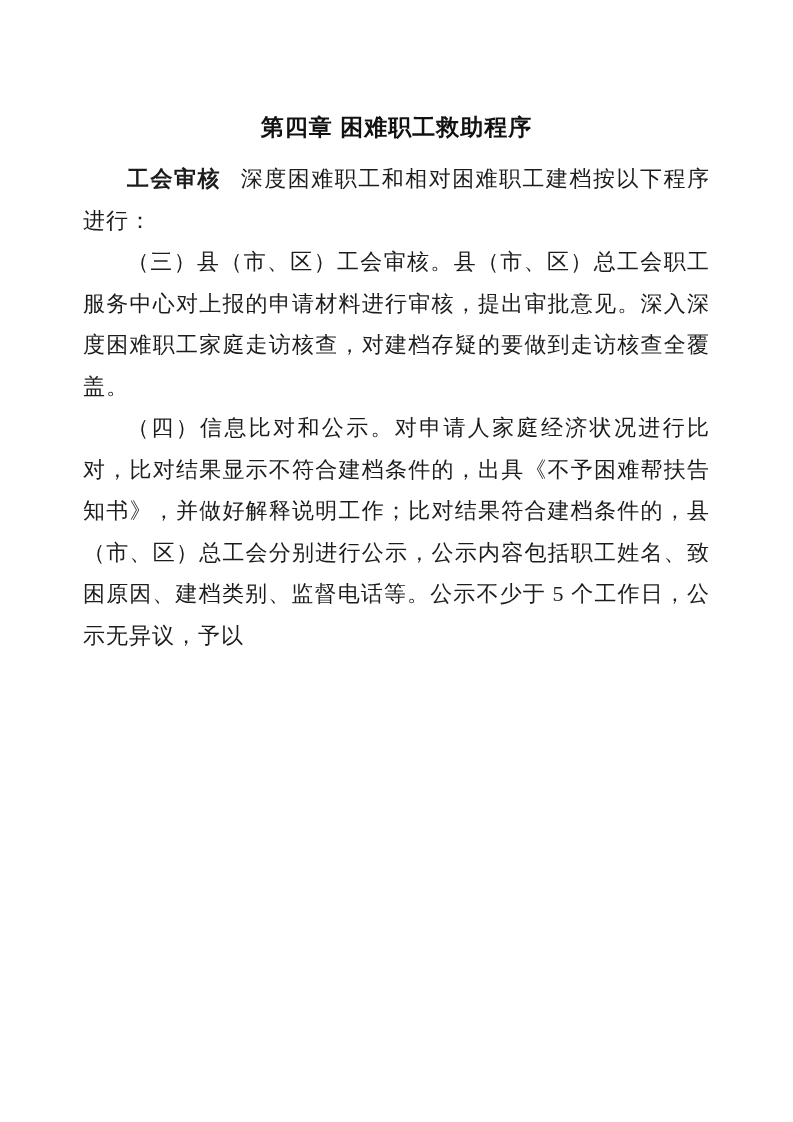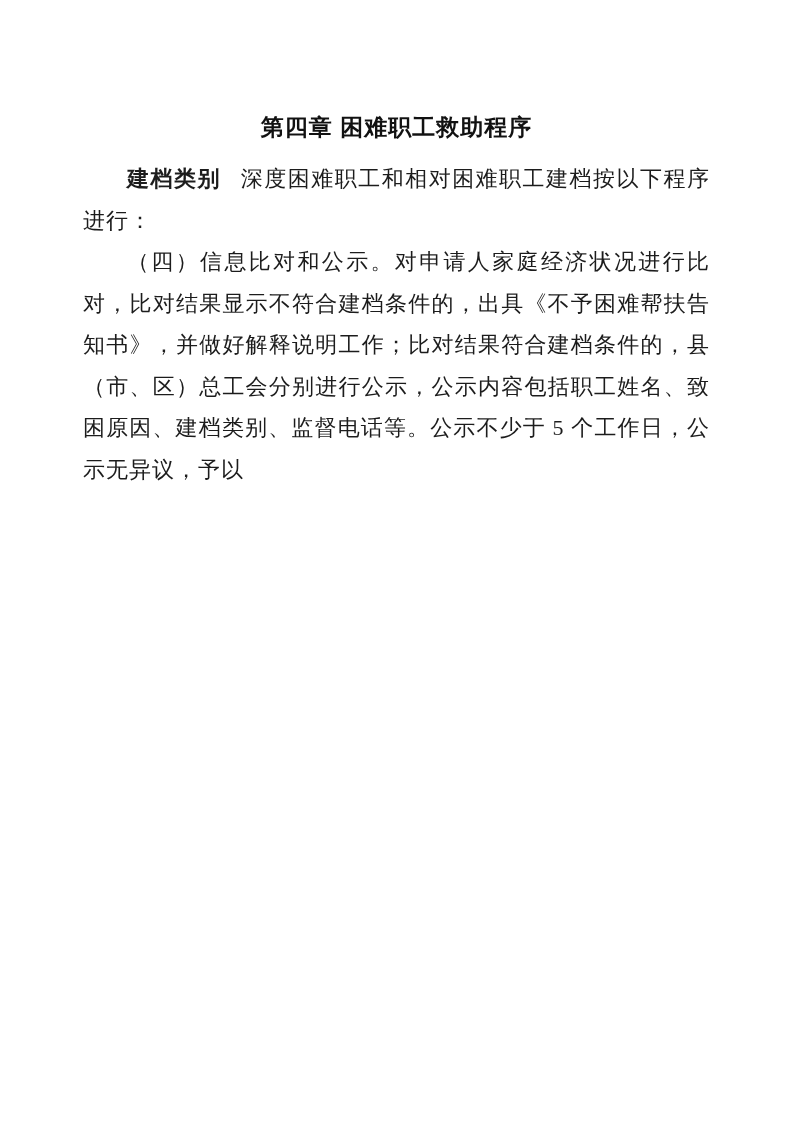--- a/index.html
+++ b/index.html
@@ -55,25 +55,26 @@
 </head>
 <body>
 
 <div class="page">
 
   <h1 class="doc-title">第四章 困难职工救助程序</h1>
 
   <div class="doc-body">
 
     <p class="para">
-      <span class="lead">建档类别</span><span>深度困难职工和相对困难职工建档按以下程序进行：</span>
+      <span class="lead">工会审核</span><span>深度困难职工和相对困难职工建档按以下程序进行：</span>
     </p>
 
 
 
+    <p class="para">（三）县（市、区）工会审核。县（市、区）总工会职工服务中心对上报的申请材料进行审核，提出审批意见。深入深度困难职工家庭走访核查，对建档存疑的要做到走访核查全覆盖。</p>
 
     <p class="para">（四）信息比对和公示。对申请人家庭经济状况进行比对，比对结果显示不符合建档条件的，出具《不予困难帮扶告知书》，并做好解释说明工作；比对结果符合建档条件的，县（市、区）总工会分别进行公示，公示内容包括职工姓名、致困原因、建档类别、监督电话等。公示不少于 5 个工作日，公示无异议，予以</p>
 
   </div>
 
   <div class="page-number">16</div>
 
 </div>
 
 </body></html>

